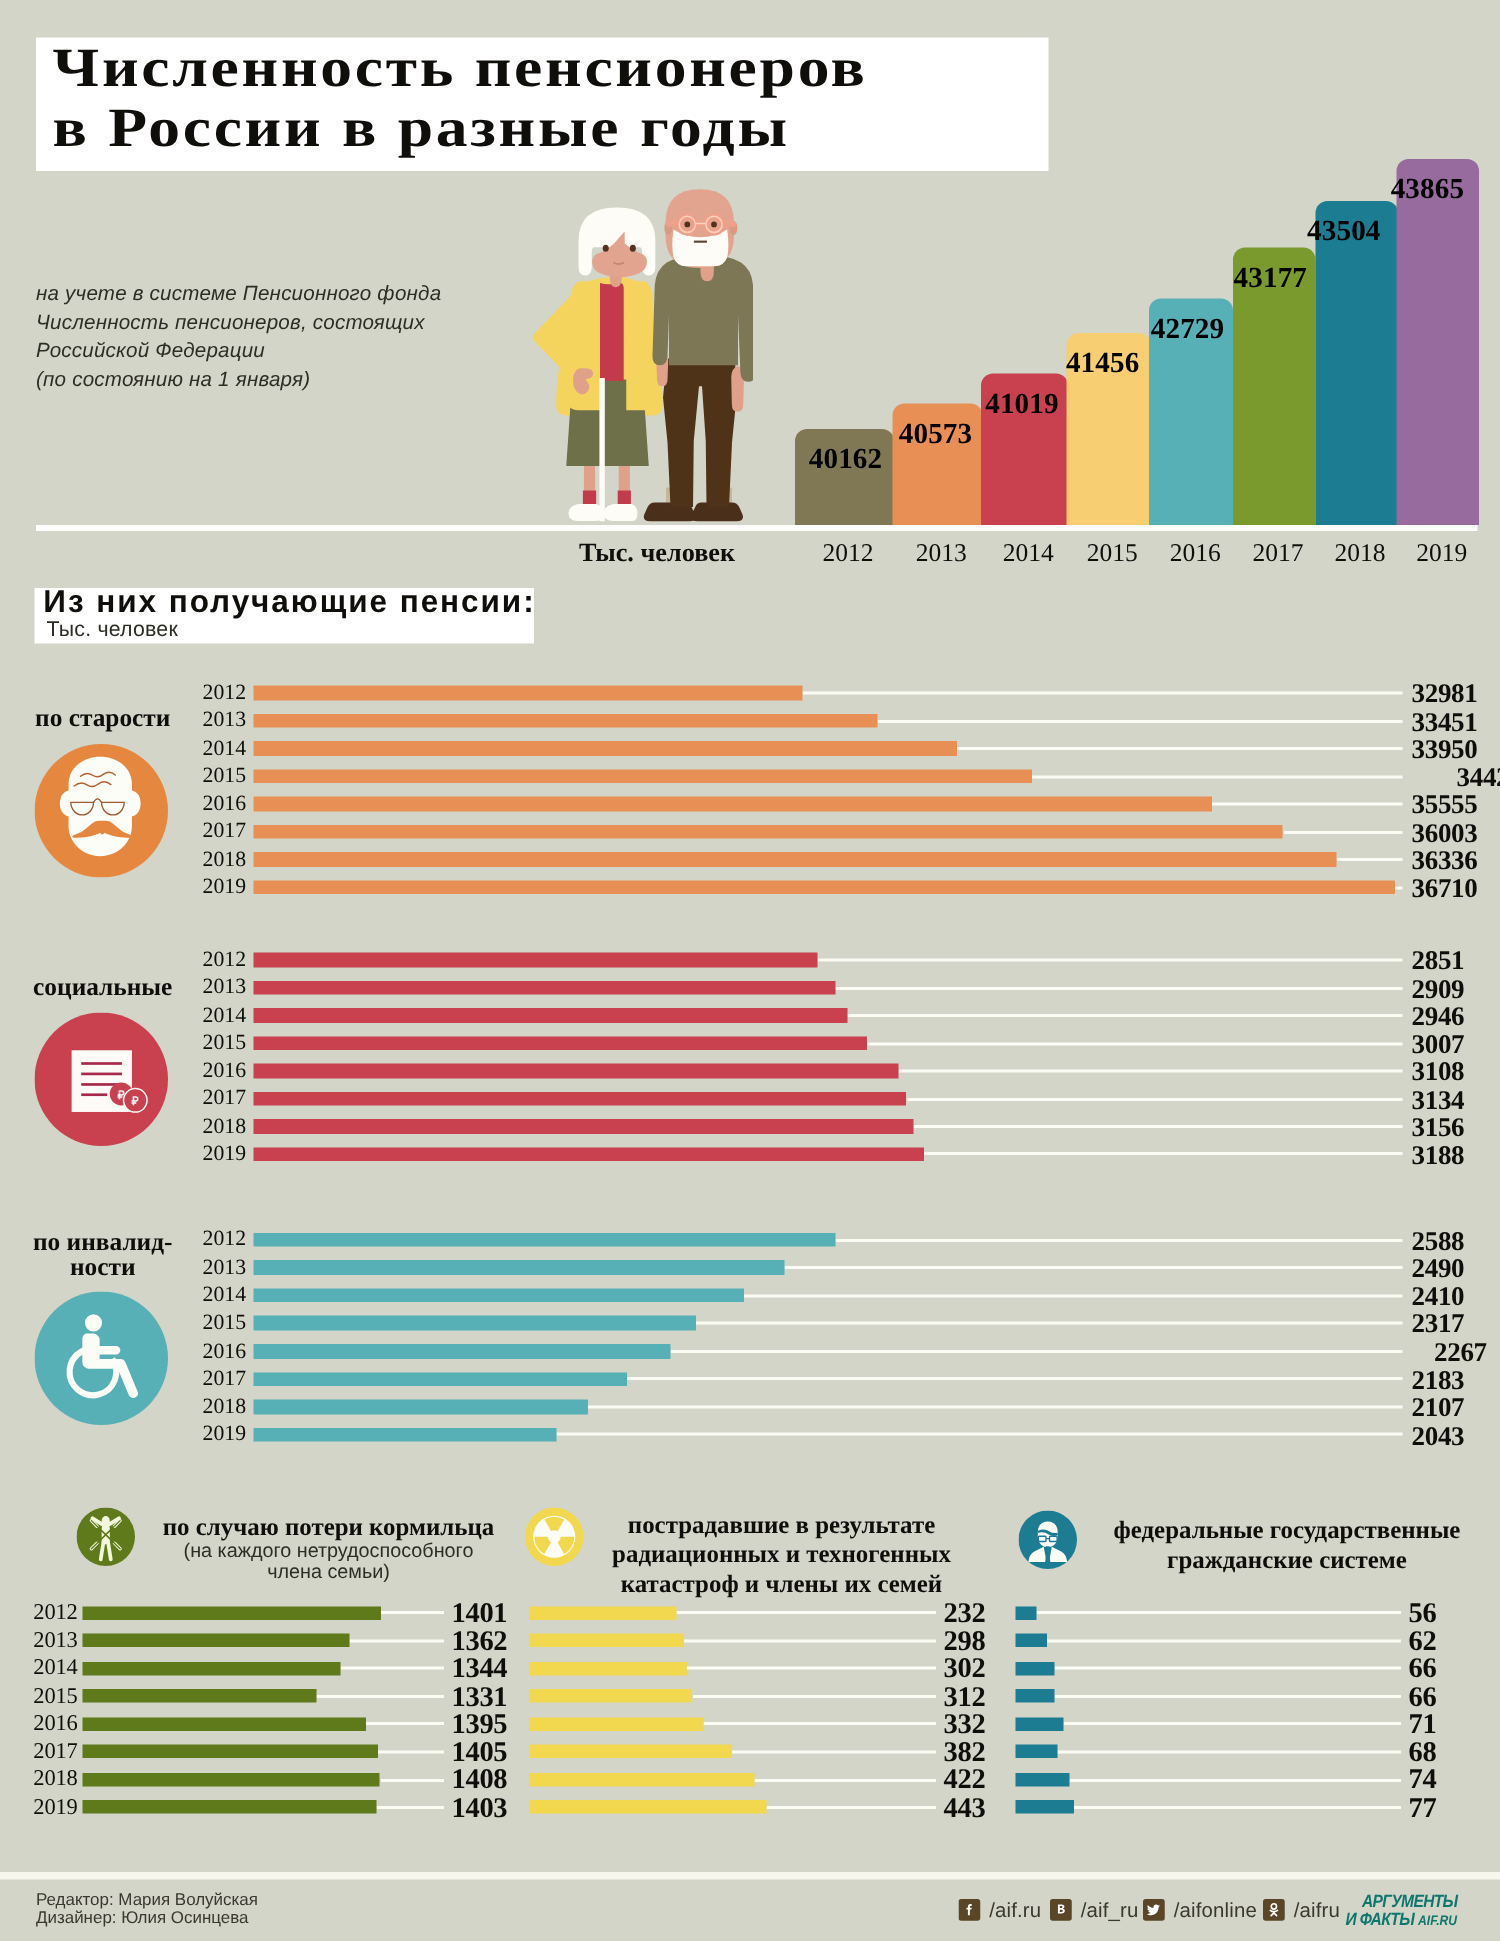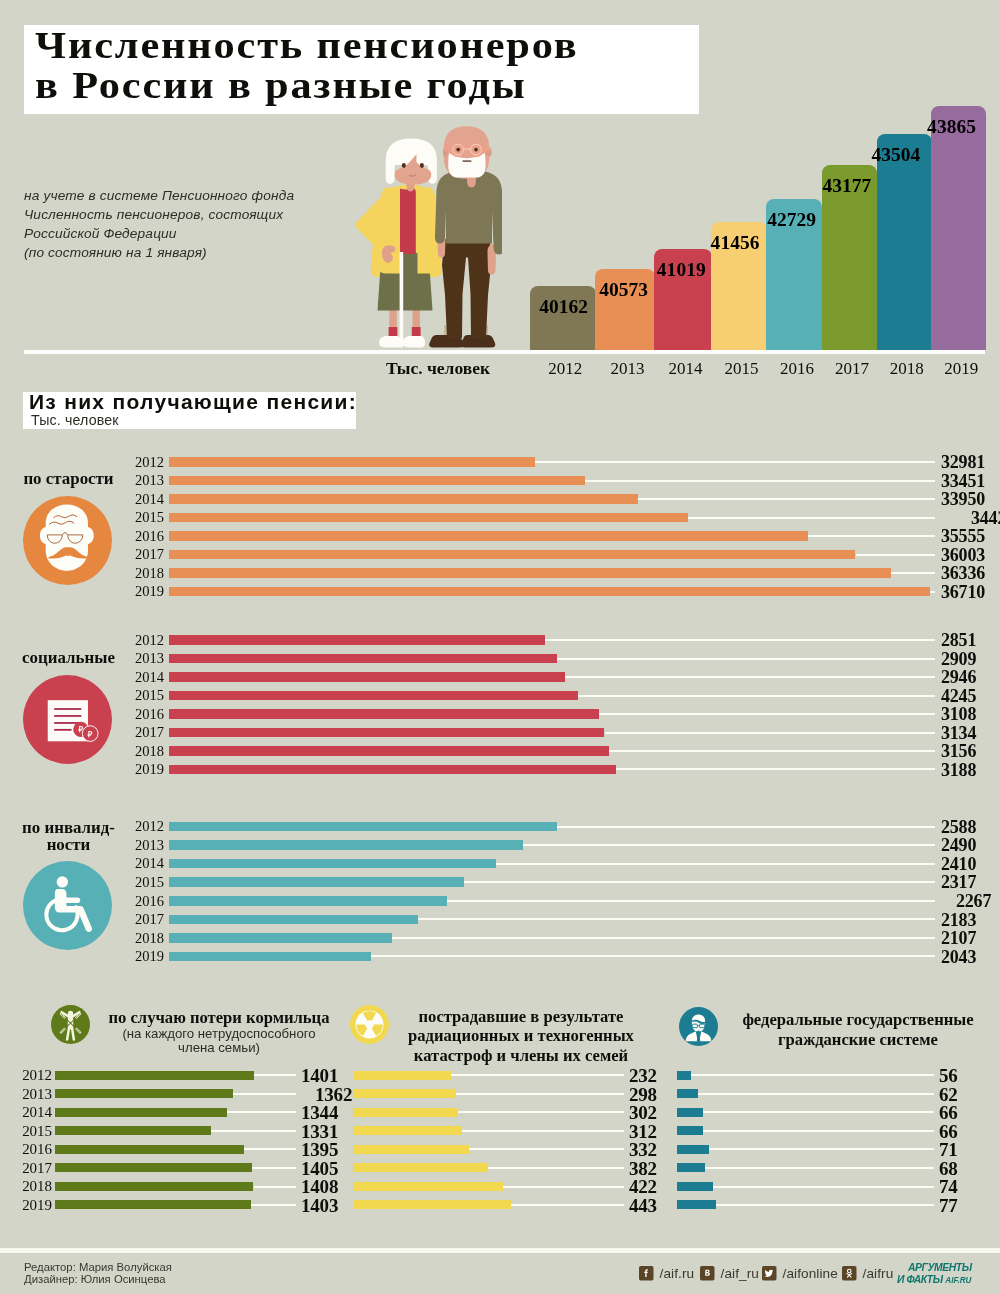--- a/index.html
+++ b/index.html
@@ -268,21 +268,21 @@
 <div class="hline" style="left:557.2px;top:657.5px;width:377.8px;"></div>
 <div class="hbar" style="left:168.8px;top:653.7px;width:388.4px;height:9.6px;background:#c9414f;"></div>
 <div class="hval" style="left:941.0px;top:649.7px;">2909</div>
 <div class="hyear" style="left:122px;top:669.7px;">2014</div>
 <div class="hline" style="left:565.0px;top:676.0px;width:370.0px;"></div>
 <div class="hbar" style="left:168.8px;top:672.2px;width:396.2px;height:9.6px;background:#c9414f;"></div>
 <div class="hval" style="left:941.0px;top:668.2px;">2946</div>
 <div class="hyear" style="left:122px;top:688.2px;">2015</div>
 <div class="hline" style="left:577.8px;top:694.5px;width:357.2px;"></div>
 <div class="hbar" style="left:168.8px;top:690.7px;width:409.0px;height:9.6px;background:#c9414f;"></div>
-<div class="hval" style="left:941.0px;top:686.7px;">4245</div>
+<div class="hval" style="left:941.0px;top:686.7px;">3007</div>
 <div class="hyear" style="left:122px;top:706.7px;">2016</div>
 <div class="hline" style="left:599.0px;top:713.0px;width:336.0px;"></div>
 <div class="hbar" style="left:168.8px;top:709.2px;width:430.2px;height:9.6px;background:#c9414f;"></div>
 <div class="hval" style="left:941.0px;top:705.2px;">3108</div>
 <div class="hyear" style="left:122px;top:725.2px;">2017</div>
 <div class="hline" style="left:604.5px;top:731.5px;width:330.5px;"></div>
 <div class="hbar" style="left:168.8px;top:727.7px;width:435.7px;height:9.6px;background:#c9414f;"></div>
 <div class="hval" style="left:941.0px;top:723.7px;">3134</div>
 <div class="hyear" style="left:122px;top:743.6px;">2018</div>
 <div class="hline" style="left:609.1px;top:749.9px;width:325.9px;"></div>
@@ -354,21 +354,21 @@
     </svg>
 <div class="bot-head" style="left:102.0px;top:1008.0px;width:234.0px;">по случаю потери кормильца</div>
 <div class="bot-sub" style="left:110.0px;top:1027.0px;width:218.0px;">(на каждого нетрудоспособного члена семьи)</div>
 <div class="byear" style="left:7.8px;top:1067.3px;">2012</div>
 <div class="hline" style="left:253.8px;top:1074.3px;width:42.6px;"></div>
 <div class="hbar" style="left:55.3px;top:1070.8px;width:198.5px;height:9.1px;background:#5e7a1a;"></div>
 <div class="bval" style="left:301.0px;top:1066.3px;">1401</div>
 <div class="byear" style="left:7.8px;top:1085.8px;">2013</div>
 <div class="hline" style="left:233.1px;top:1092.9px;width:63.3px;"></div>
 <div class="hbar" style="left:55.3px;top:1089.3px;width:177.8px;height:9.1px;background:#5e7a1a;"></div>
-<div class="bval" style="left:315px;top:1084.8px;">1362</div>
+<div class="bval" style="left:301.0px;top:1084.8px;">1362</div>
 <div class="byear" style="left:7.8px;top:1104.3px;">2014</div>
 <div class="hline" style="left:226.8px;top:1111.4px;width:69.6px;"></div>
 <div class="hbar" style="left:55.3px;top:1107.8px;width:171.5px;height:9.1px;background:#5e7a1a;"></div>
 <div class="bval" style="left:301.0px;top:1103.3px;">1344</div>
 <div class="byear" style="left:7.8px;top:1122.9px;">2015</div>
 <div class="hline" style="left:210.8px;top:1129.9px;width:85.6px;"></div>
 <div class="hbar" style="left:55.3px;top:1126.4px;width:155.5px;height:9.1px;background:#5e7a1a;"></div>
 <div class="bval" style="left:301.0px;top:1121.9px;">1331</div>
 <div class="byear" style="left:7.8px;top:1141.4px;">2016</div>
 <div class="hline" style="left:244.1px;top:1148.4px;width:52.3px;"></div>

